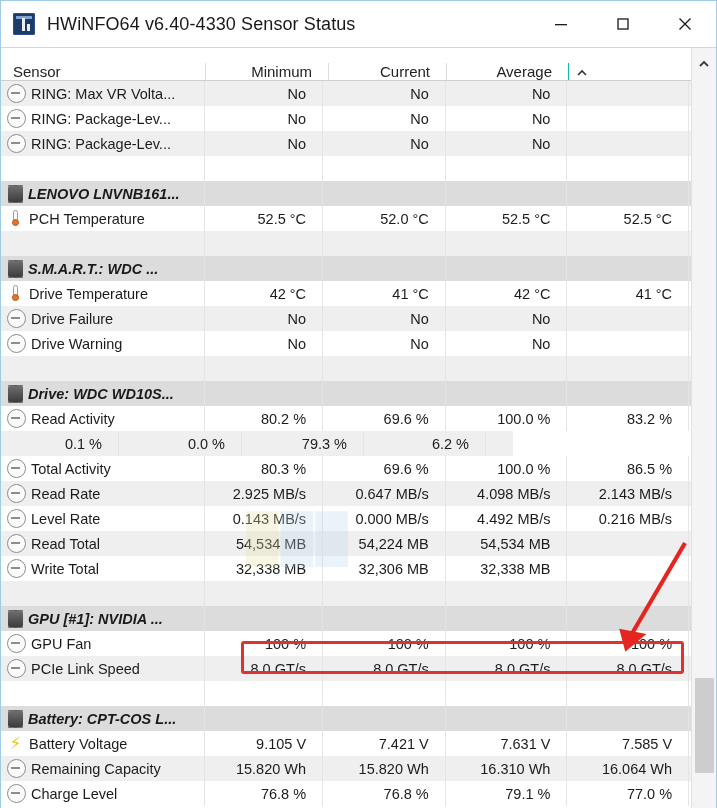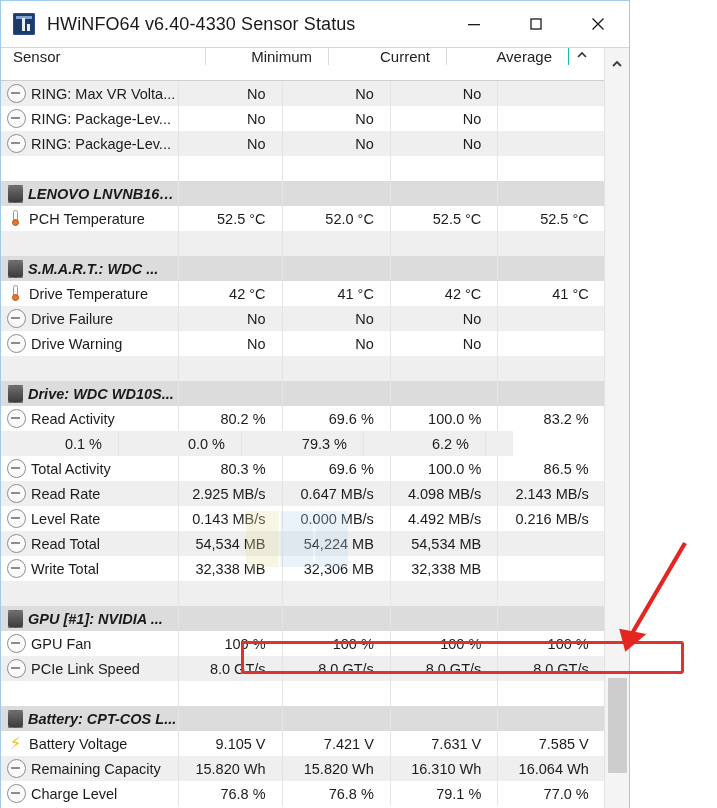--- a/index.html
+++ b/index.html
@@ -3,21 +3,21 @@
 <meta charset="utf-8">
 <style>
   html,body{margin:0;padding:0;}
   body{
     width:717px;height:808px;overflow:hidden;
     background:#ffffff;
     font-family:"Liberation Sans","DejaVu Sans",sans-serif;
     -webkit-font-smoothing:antialiased;
   }
   #app{
-    position:relative;width:630px;height:808px;
+    position:relative;width:717px;height:808px;
     box-sizing:border-box;
     border:1px solid #9fcbe8;
     background:#ffffff;
   }
   
   .titlebar{
     position:relative;height:46px;background:#ffffff;
     display:flex;align-items:center;
     border-bottom:1px solid #d6d6d6;
   }
@@ -48,21 +48,21 @@
   .winbtn svg{display:block;}
   
   .grid{
     position:relative;
     height:761px;
     box-sizing:border-box;
     overflow:hidden;
     background:#ffffff;
   }
   .hdr{
-    display:flex;height:32px;align-items:flex-start;
+    display:flex;height:32px;align-items:flex-end;
     background:#ffffff;
     border-bottom:1px solid #cfcfcf;
     position:relative;
   }
   .hdr .cell{
     display:flex;align-items:center;
     font-size:15px;color:#222;
     border-right:1px solid #dcdcdc;
     box-sizing:border-box;
   }

